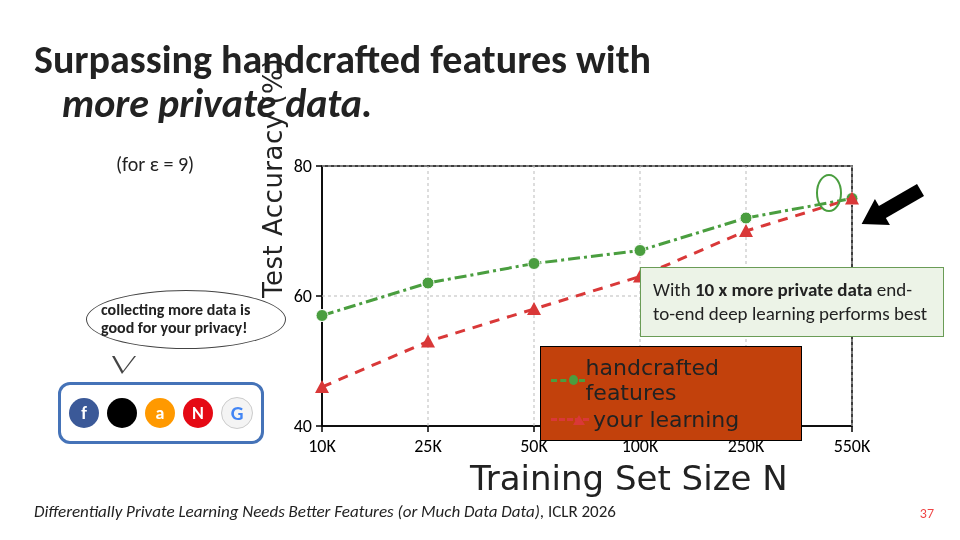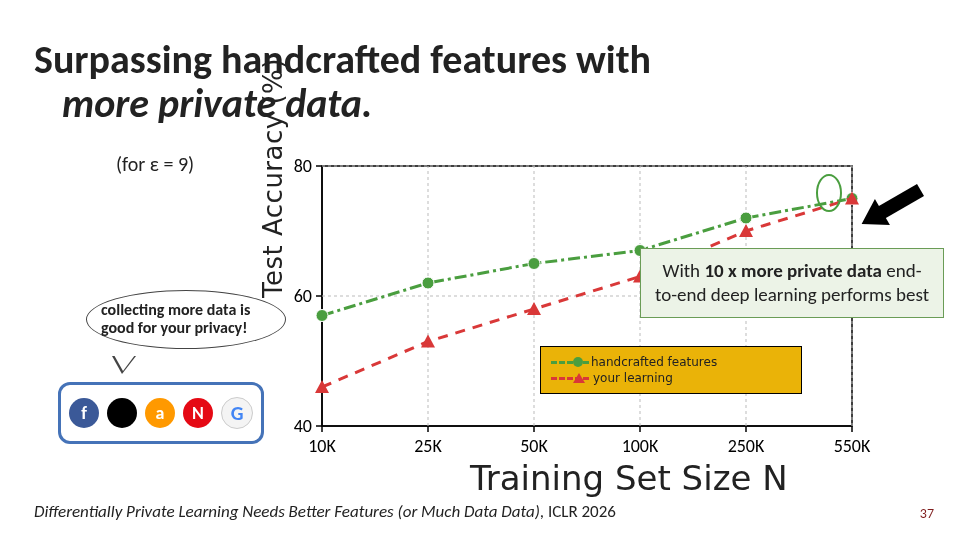--- a/index.html
+++ b/index.html
@@ -10,34 +10,34 @@
   .bubble-wrap { position:absolute; left:72px; top:290px; width:200px; height:78px; }
   .bubble { width:170px; margin-left:14px; background:#fff; border:1px solid #444; border-radius:50%/50%; text-align:left; font-size:16px; font-weight:600; padding:10px 14px; line-height:1.15; }
   .bubble-tail { position:absolute; left:40px; top:66px; width:0;height:0; border-left:10px solid transparent; border-right:14px solid transparent; border-top:18px solid #444; }
   .bubble-tail::after{content:"";position:absolute;left:-8px;top:-19px;width:0;height:0;border-left:9px solid transparent;border-right:12px solid transparent;border-top:16px solid #fff;}
   .logos-box { position:absolute; left:58px; top:382px; width:200px; height:56px; border:3px solid #4573b8; border-radius:12px; display:flex; align-items:center; justify-content:space-evenly; }
   .logo { width:30px; height:30px; border-radius:50%; display:flex; align-items:center; justify-content:center; font-weight:700; color:#fff; font-size:18px; }
   .fb{background:#3b5998;} .ap{background:#000;} .am{background:#ff9900;} .nf{background:#e50914;} .go{background:#f4f4f4;border:1px solid #ccc;}
   .chart { position:absolute; left:262px; top:146px; width:620px; height:320px; }
   .axis-label-y { position:absolute; left:258px; top:298px; transform:rotate(-90deg); transform-origin:left top; font-size:26px; letter-spacing:0.5px; font-family:"DejaVu Sans",Arial,sans-serif;}
   .axis-label-x { position:absolute; left:470px; top:458px; font-size:34px; font-family:"DejaVu Sans",Arial,sans-serif;}
-  .legend { position:absolute; left:540px; top:346px; width:240px; background:#eab308; border:1px solid #000; padding:6px 10px; font-size:12px; font-family:"DejaVu Sans",Arial,sans-serif;}
+  .legend { position:absolute; left:540px; top:346px; width:240px; background:#c2410c; border:1px solid #000; padding:6px 10px; font-size:22px; font-family:"DejaVu Sans",Arial,sans-serif;}
   .legend-row{display:flex;align-items:center;gap:8px;margin:2px 0;}
   .leg-line{width:38px;height:0;}
   .leg-hc{border-top:3px dashed #4a9e3f;} .leg-dl{border-top:3px dashed #d93838;}
   .leg-dot{width:10px;height:10px;border-radius:50%;background:#4a9e3f;display:inline-block;margin-left:-24px;}
   .leg-tri{width:0;height:0;border-left:6px solid transparent;border-right:6px solid transparent;border-bottom:10px solid #d93838;display:inline-block;margin-left:-24px;}
-  .ann-box { position:absolute; left:640px; top:248px; width:278px; background:#ecf3e7; border:1px solid #6a9c56; padding:10px 12px; text-align:center; font-size:19px; line-height:1.25; }
+  .ann-box { position:absolute; left:640px; top:267px; width:278px; background:#ecf3e7; border:1px solid #6a9c56; padding:10px 12px; font-size:19px; line-height:1.25; }
   .arrow { position:absolute; left:872px; top:196px; transform:rotate(-30deg); }
   .arrow .shaft{width:52px;height:14px;background:#000;}
   .arrow .head{position:absolute;left:-16px;top:-8px;width:0;height:0;border-right:24px solid #000;border-top:15px solid transparent;border-bottom:15px solid transparent;}
   .conv-mark { position:absolute; left:816px; top:174px; width:22px; height:34px; border:2px solid #4a9e3f; border-radius:50%; }
   .footer { position:absolute; left:34px; bottom:18px; font-size:17px; font-style:italic; }
   .footer .nonit{font-style:normal;}
-  .pagenum { position:absolute; right:26px; bottom:18px; font-size:14px; color:#7f1d1d; }
+  .pagenum { position:absolute; right:26px; bottom:18px; font-size:14px; color:#ef4444; }
   svg .grid{stroke:#bbb;stroke-width:1;stroke-dasharray:3 3;}
   svg .ax{stroke:#000;stroke-width:1.5;}
 </style>
 </head>
 <body>
 <div class="slide">
 
 <div class="title">
   <span>Surpassing handcrafted features with</span><br>
   <span class="em">more private data.</span>

